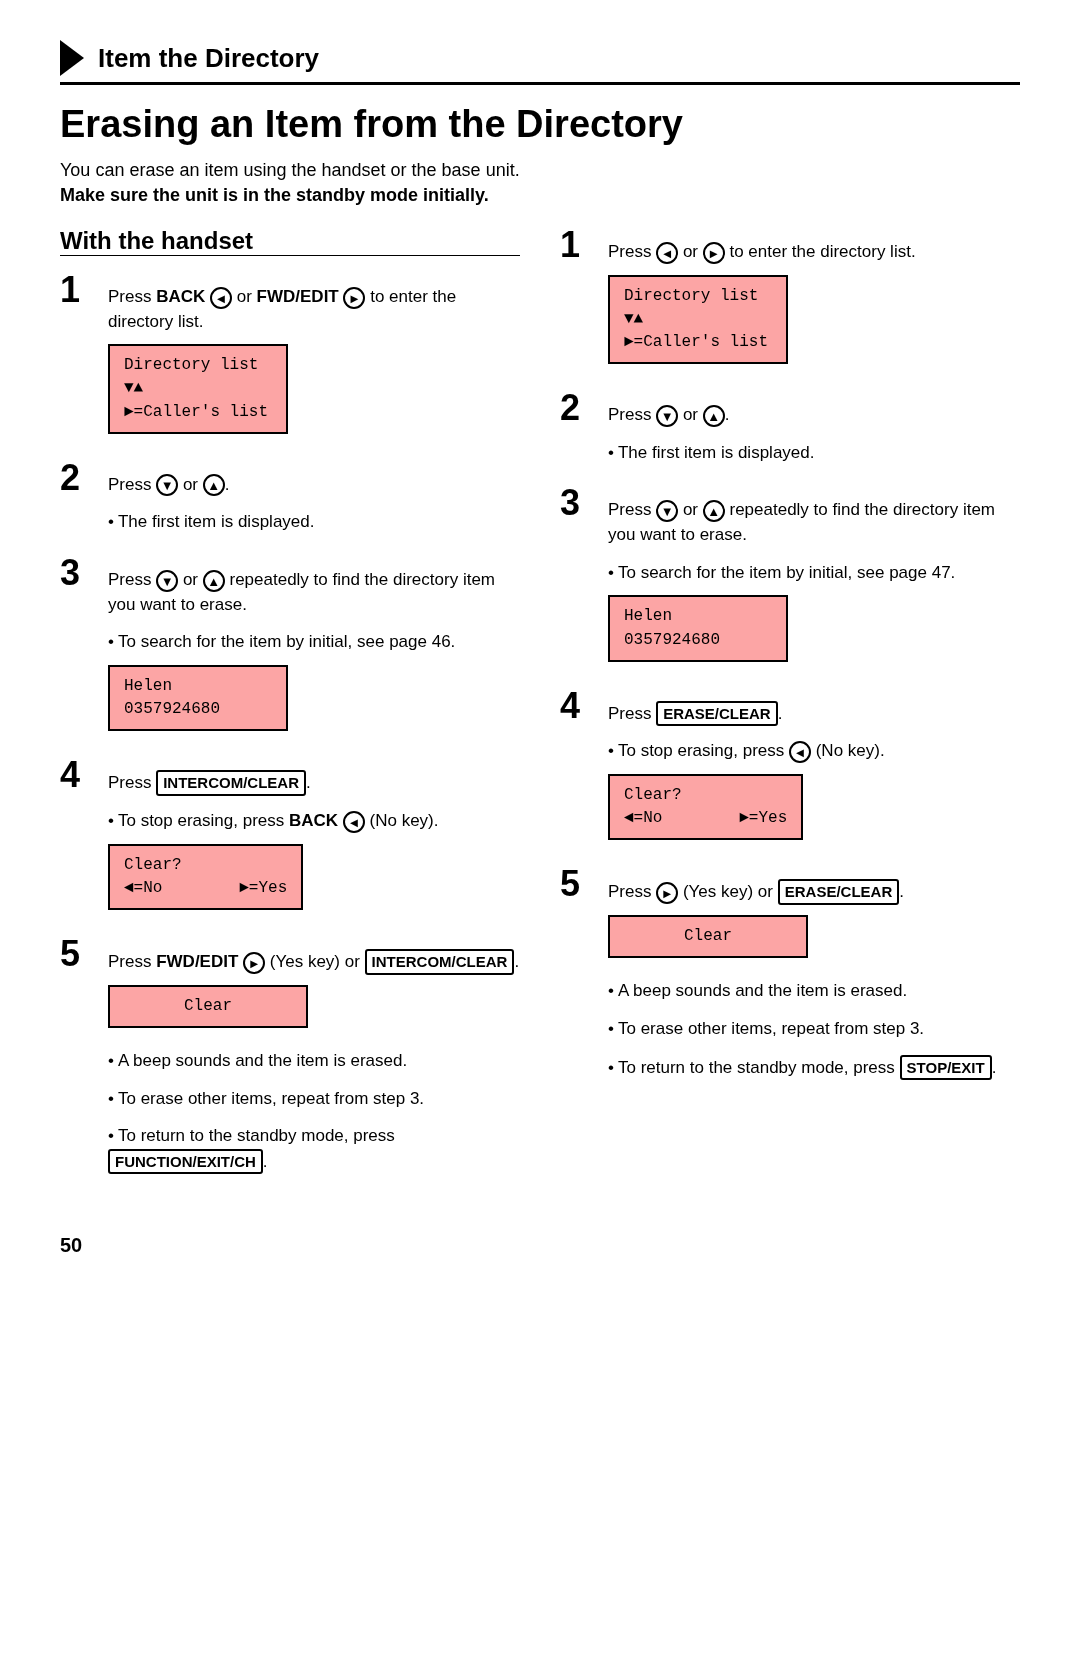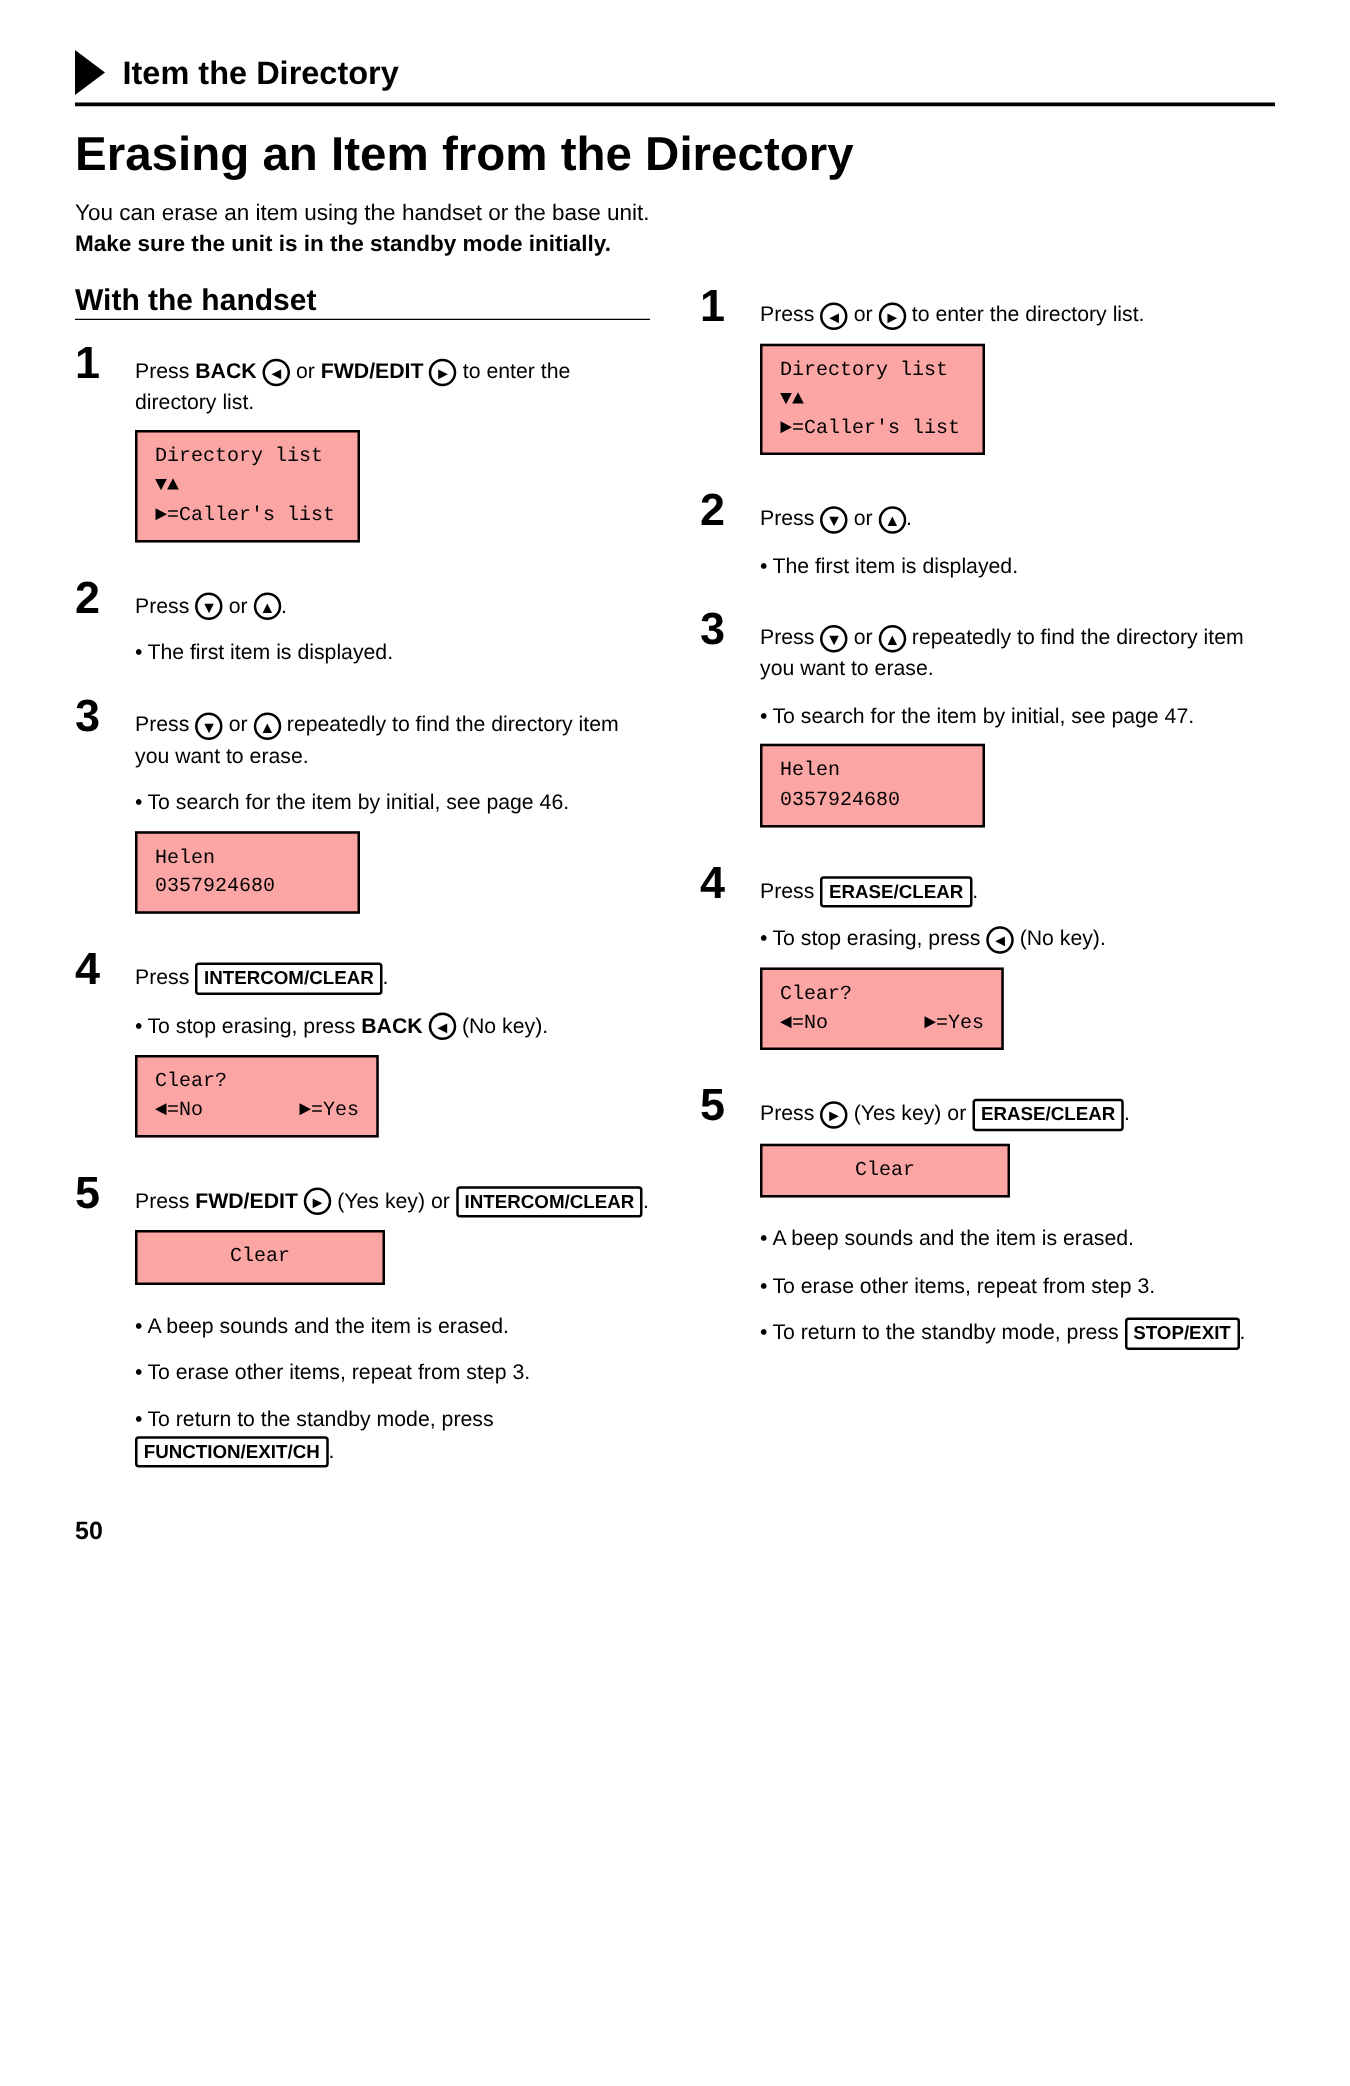--- a/index.html
+++ b/index.html
@@ -129,21 +129,21 @@
       display: block;
       white-space: pre;
     }
     .lcd-center {
       text-align: center;
       min-width: 200px;
     }
     .page-num {
       font-size: 20px;
       font-weight: bold;
-      margin-top: 20px;
+      margin-top: 40px;
     }
     .bold { font-weight: bold; }
   </style>
 </head>
 <body>
 
 <div class="header-section">
   <span class="header-arrow"></span>
   <span class="header-title">Item the Directory</span>
 </div>

